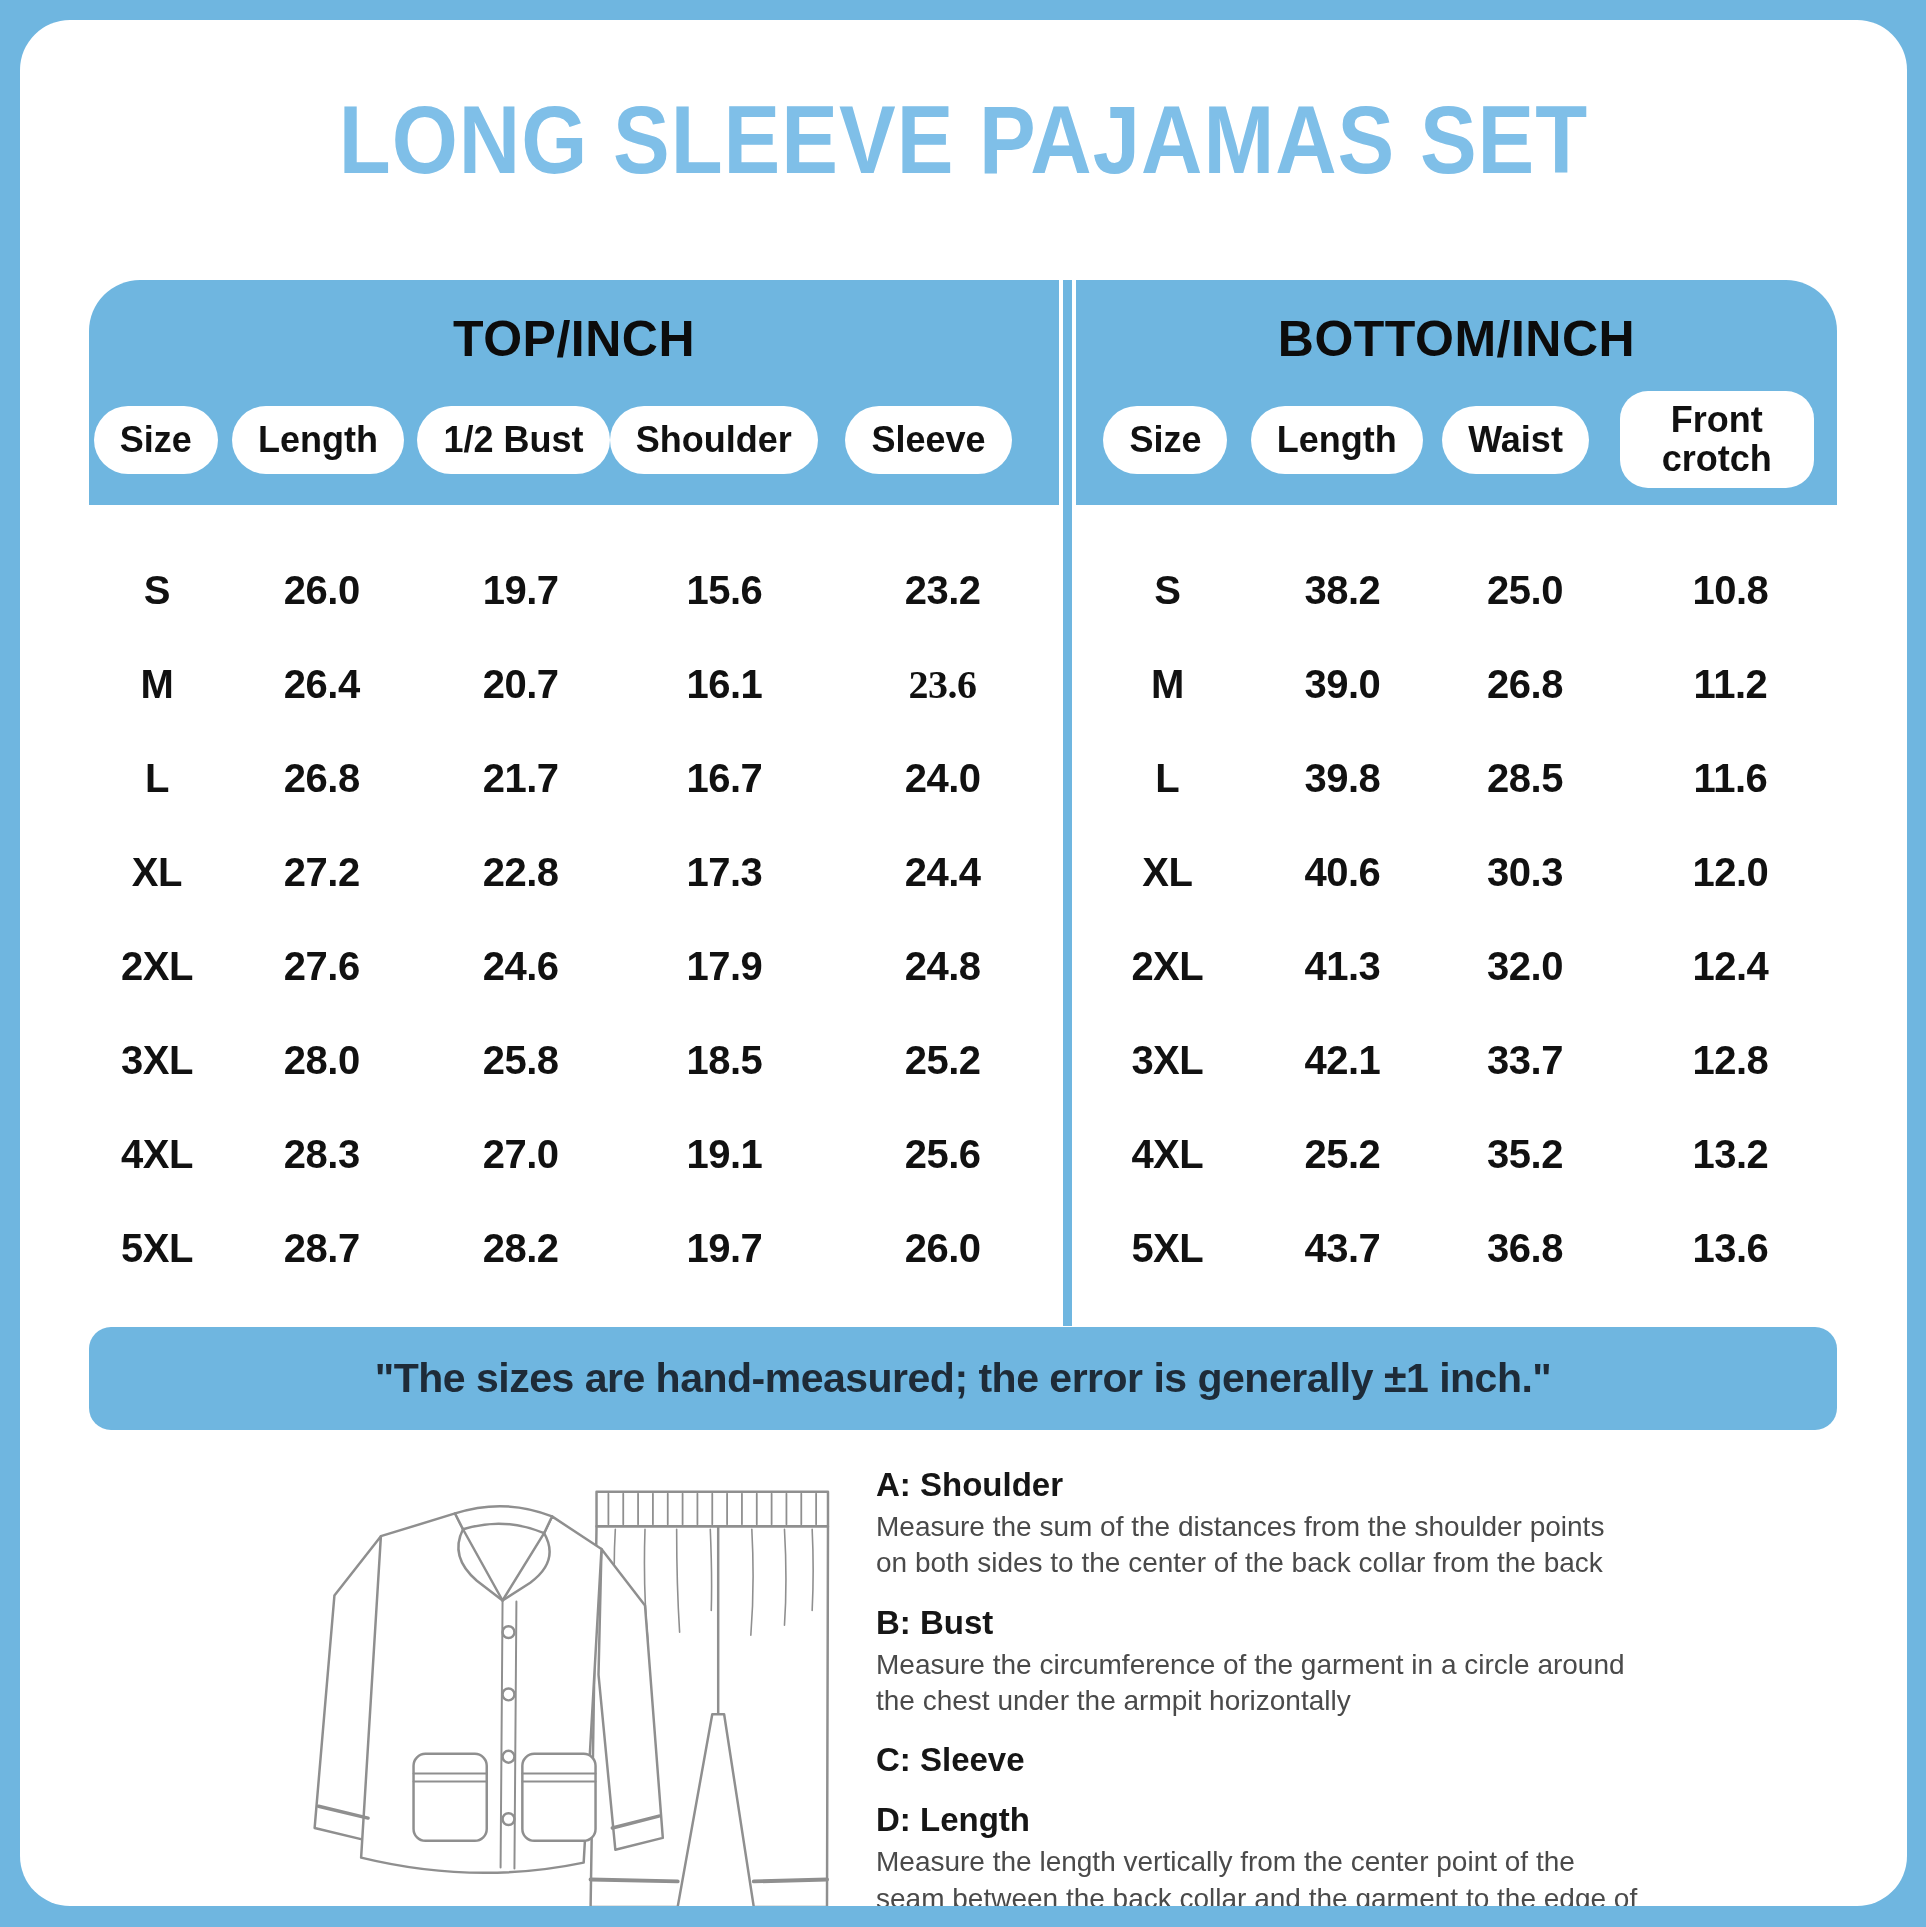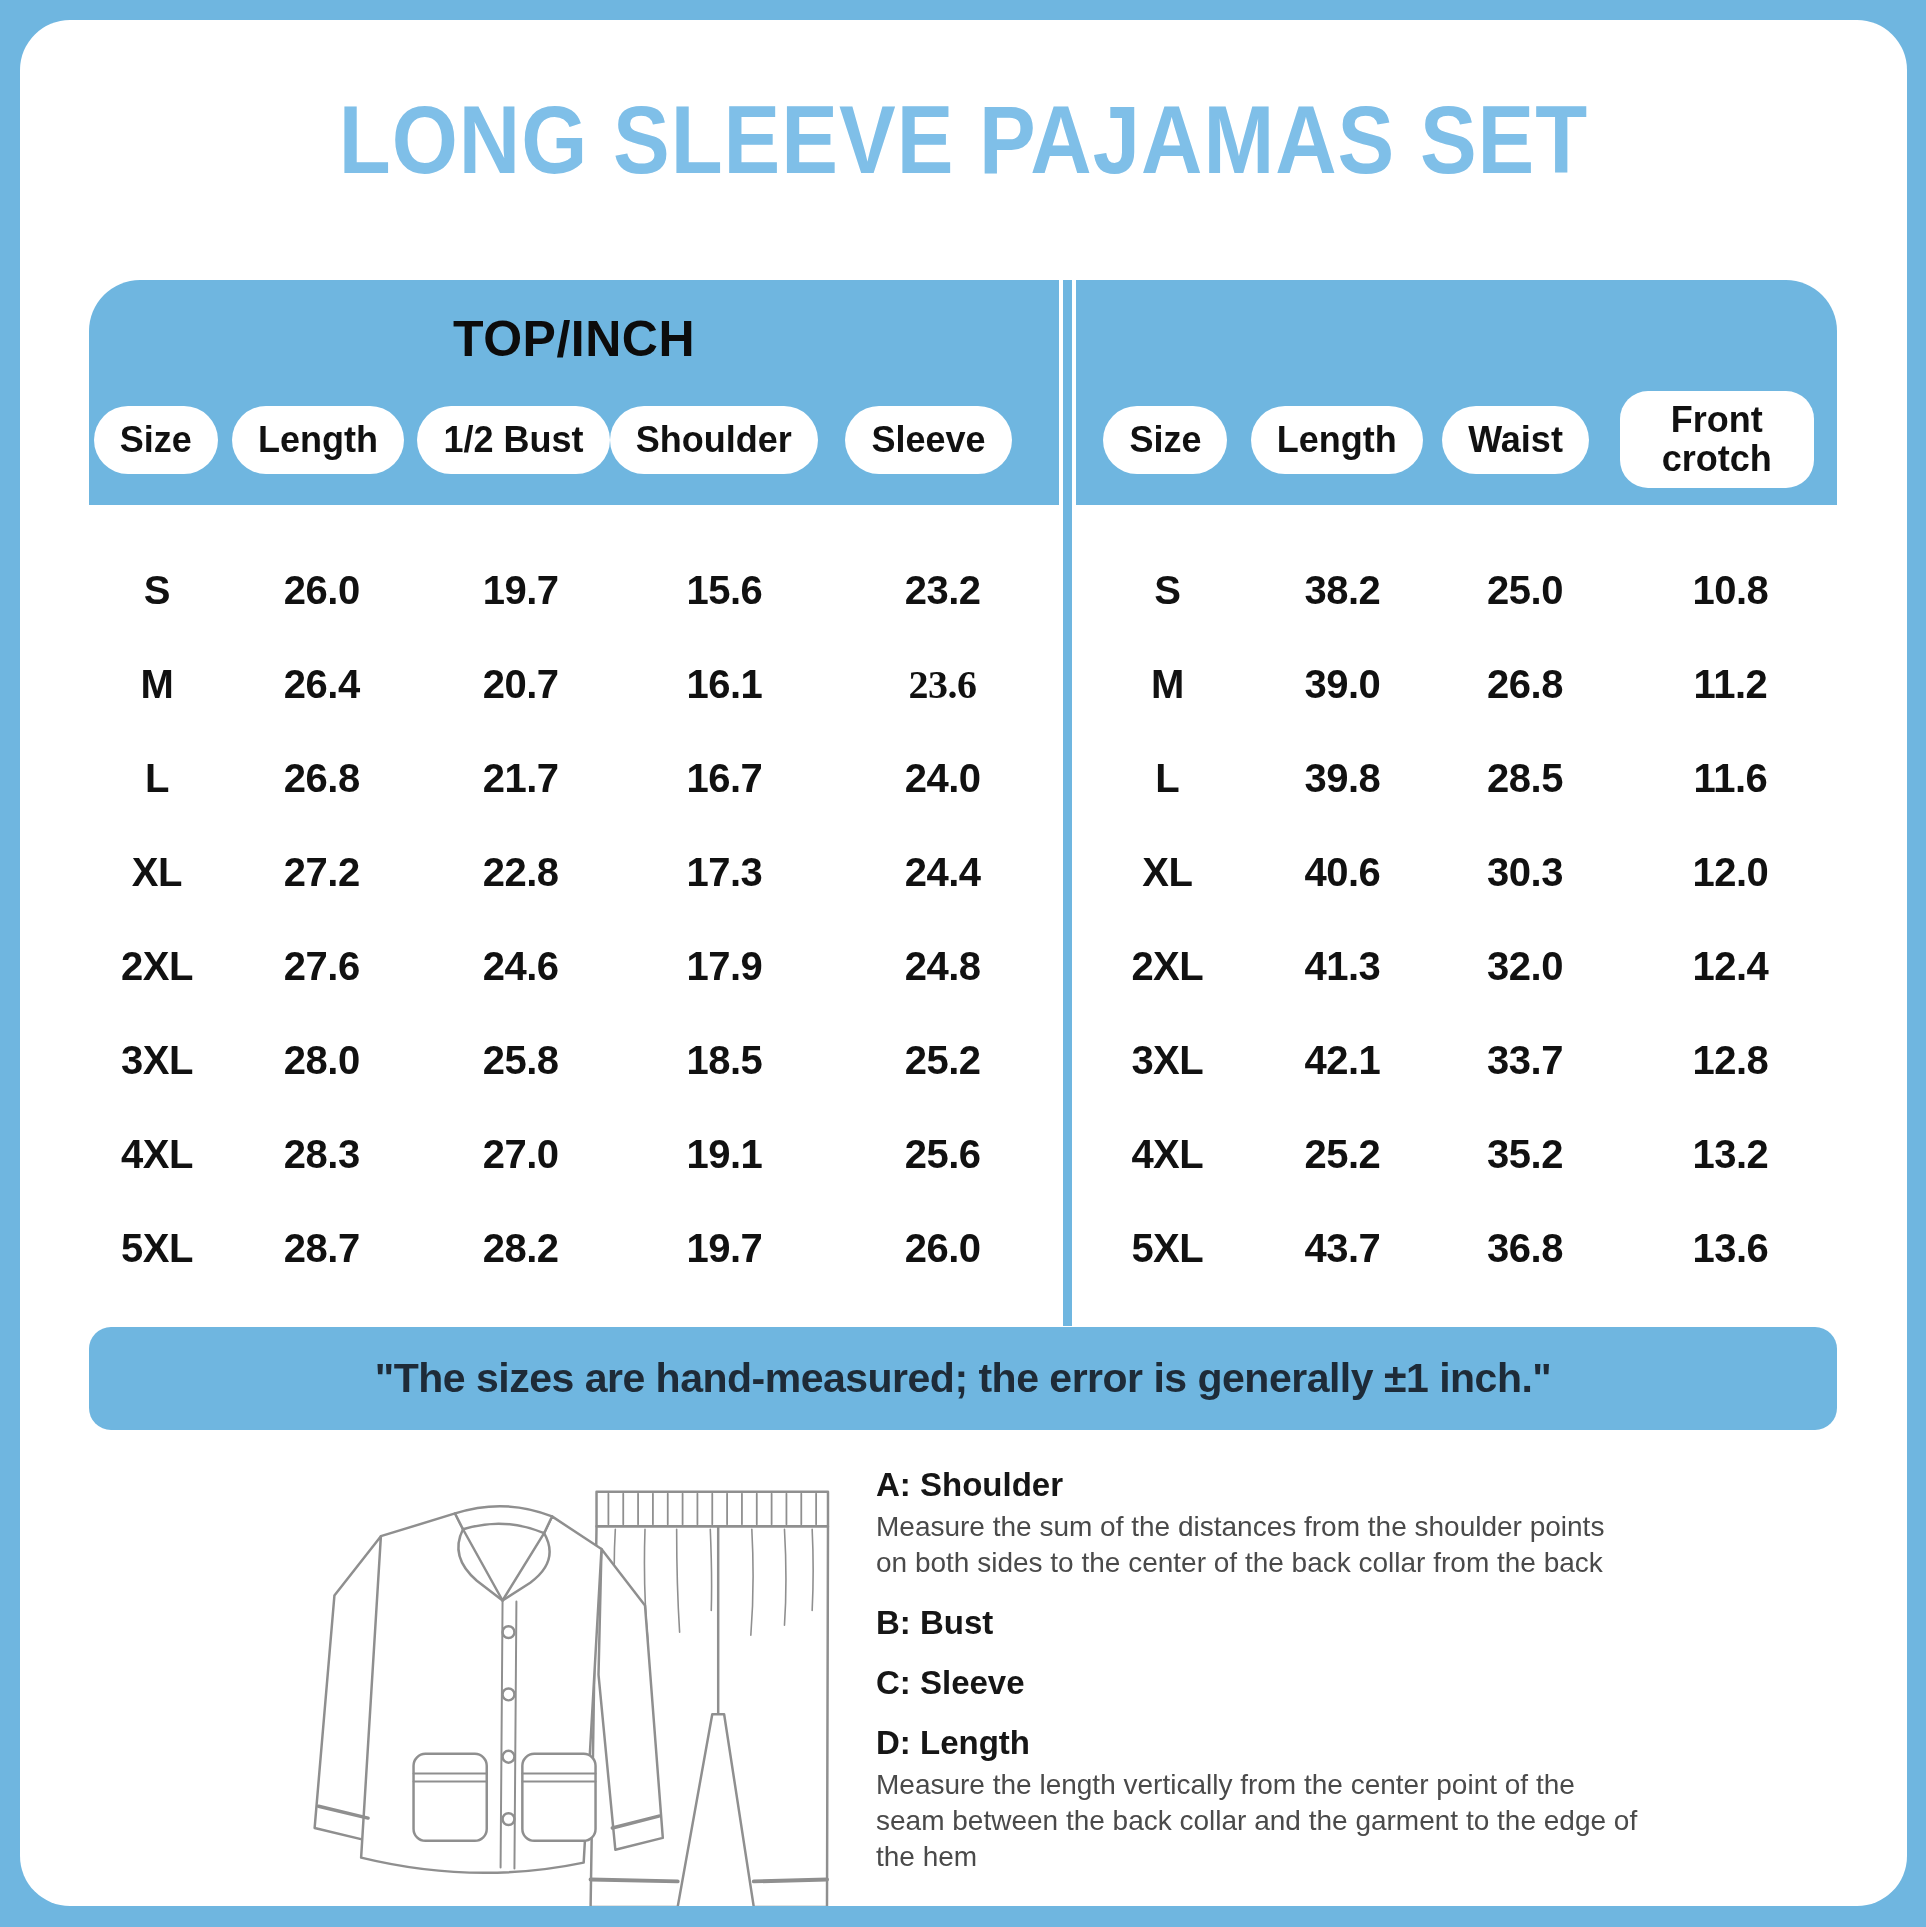--- a/index.html
+++ b/index.html
@@ -155,20 +155,21 @@
               <div class="cell" style="width: 21%;">19.7</div>
               <div class="cell" style="width: 24%;">26.0</div>
             </div>
           </div>
       </section>
 
       <div class="divider"></div>
 
       <section class="tbl tbl-bottom">
         <div class="tbl-header">
+          <div class="tbl-heading">BOTTOM/INCH</div>
           <div class="pill-row" id="bottom-pills">
               <div class="pill-cell" style="width: 24%;">
                 <div class="pill">
                   <span class="pill-label">Size</span>
                 </div>
               </div>
               <div class="pill-cell" style="width: 22%;">
                 <div class="pill">
                   <span class="pill-label">Length</span>
                 </div>
@@ -273,20 +274,21 @@
           <path d="M52,348 L102,360 M396,358 L349,370" stroke-width="3.5"></path>
         </g>
       </svg>
       <div class="instructions" id="instructions">
           <div class="ins-item">
             <div class="ins-label">A: Shoulder</div>
             <div class="ins-text">Measure the sum of the distances from the shoulder points on both sides to the center of the back collar from the back</div>
           </div>
           <div class="ins-item">
             <div class="ins-label">B: Bust</div>
+            <div class="ins-text">Measure the circumference of the garment in a circle around the chest under the armpit horizontally</div>
           </div>
           <div class="ins-item">
             <div class="ins-label">C: Sleeve</div>
           </div>
           <div class="ins-item">
             <div class="ins-label">D: Length</div>
             <div class="ins-text">Measure the length vertically from the center point of the seam between the back collar and the garment to the edge of the hem</div>
           </div>
         </div>
     </div>

